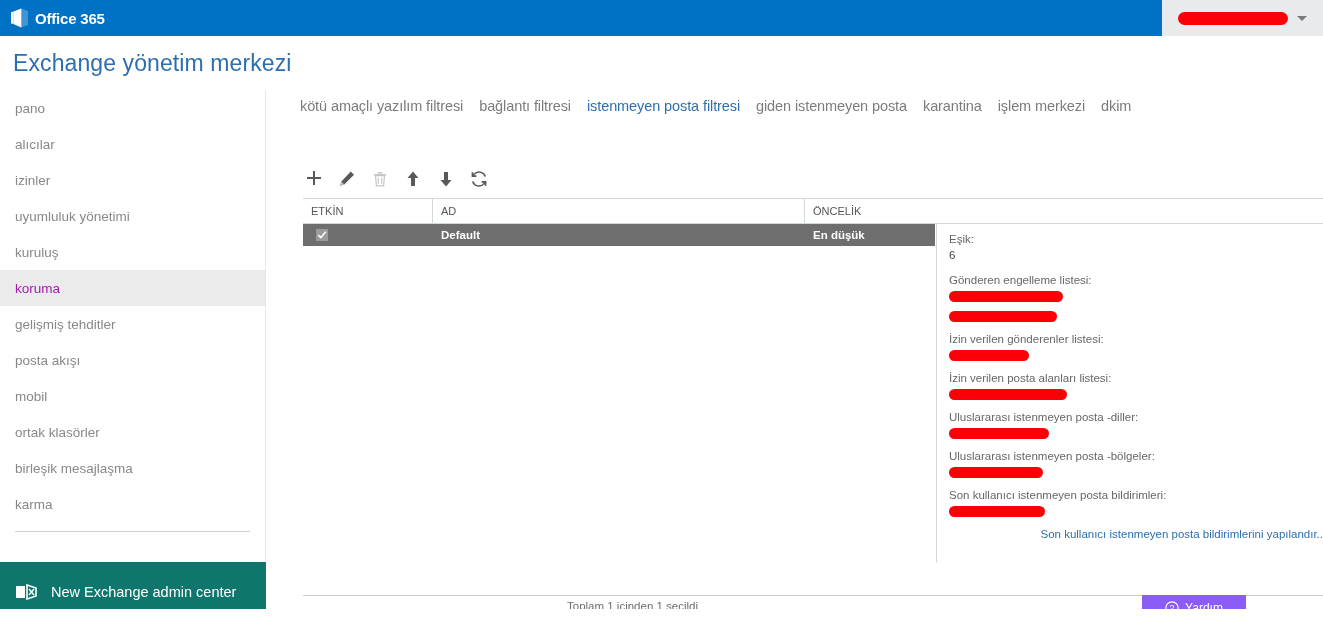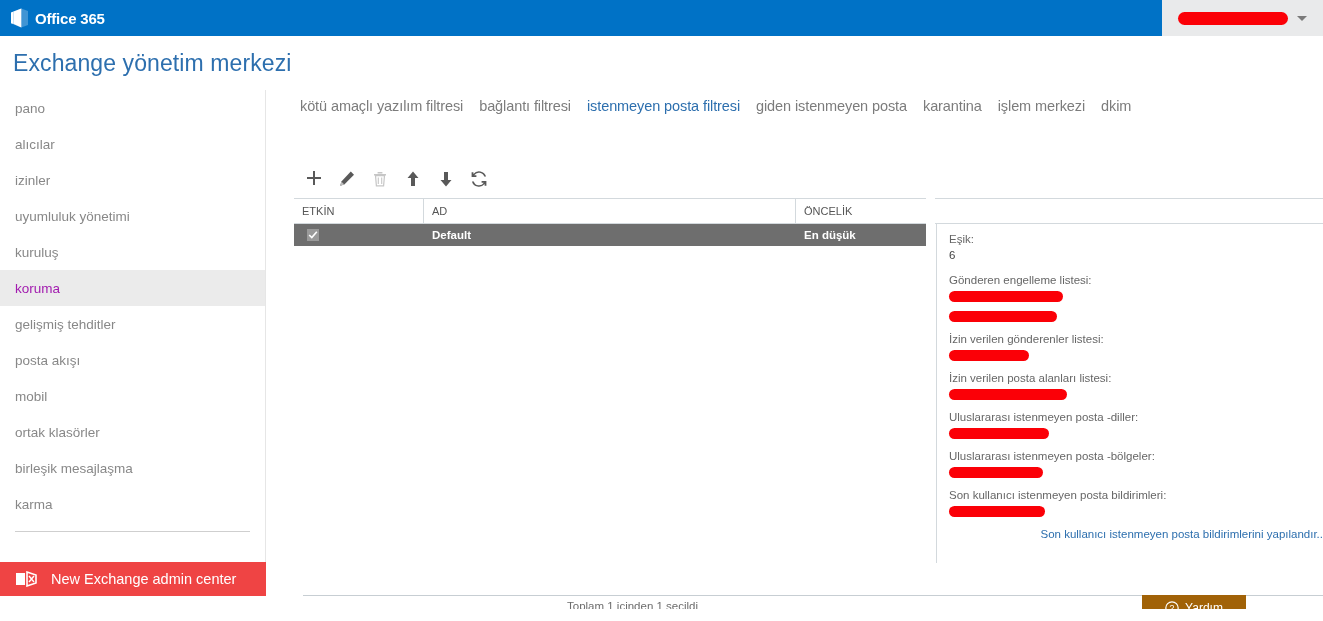--- a/index.html
+++ b/index.html
@@ -82,22 +82,22 @@
   }
   #nav-divider {
     margin: 9px 15px 0 15px;
     height: 1px;
     background: #cfcfcf;
   }
 
   
   #new-eac-banner {
     position: absolute; left: 0; top: 562px;
-    width: 266px; height: 34px;
-    background: #ef4444;
+    width: 266px; height: 60px;
+    background: #0f766e;
     display: flex; align-items: center;
     gap: 13px; padding-left: 16px;
     cursor: pointer;
   }
   #new-eac-icon { width: 22px; height: 16px; display:block; }
   #new-eac-label {
     color: #ffffff; font-size: 14.5px; white-space: nowrap;
   }
 
   
@@ -120,21 +120,21 @@
     display: flex; align-items: center; gap: 11px;
   }
   .tool-btn {
     width: 22px; height: 22px;
     display: flex; align-items: center; justify-content: center;
     cursor: pointer;
   }
 
   
   #list-pane {
-    position: absolute; left: 294px; top: 198px;
+    position: absolute; left: 303px; top: 198px;
     width: 632px; height: 365px;
   }
   #list-header {
     display: flex; height: 26px;
     border-top: 1px solid #d3d9dd;
     border-bottom: 1px solid #d3d9dd;
     background: #ffffff;
   }
   .col-head {
     font-size: 11px;
@@ -219,21 +219,21 @@
     width: 1020px; height: 1px;
     background: #c7ced3;
   }
   #status-text {
     position: absolute; left: 567px; top: 600px;
     font-size: 11.5px; color: #6d6d6d;
   }
   #help-button {
     position: absolute; left: 1142px; top: 595px;
     width: 104px; height: 26px;
-    background: #a16207;
+    background: #8b5cf6;
     display: flex; align-items: center; justify-content: center;
     gap: 6px;
     cursor: pointer;
   }
   #help-label { color: #ffffff; font-size: 12px; }
   #bottom-strip {
     position: absolute; left: 0; top: 609px;
     width: 1323px; height: 12px;
     background: #ffffff;
   }

